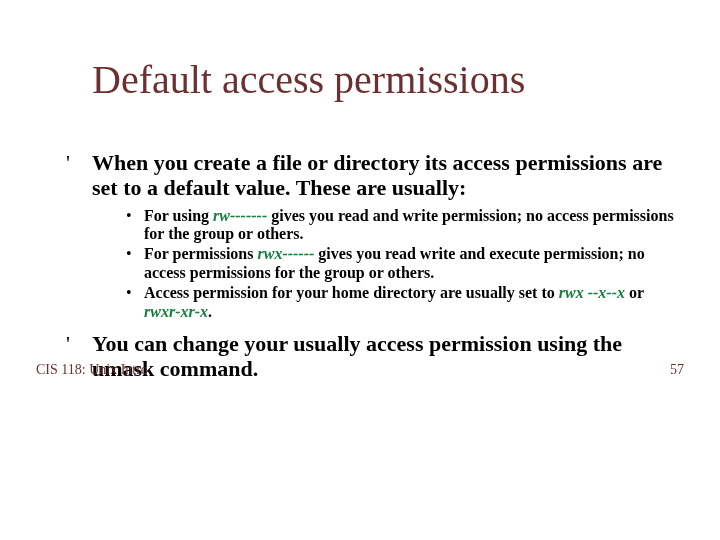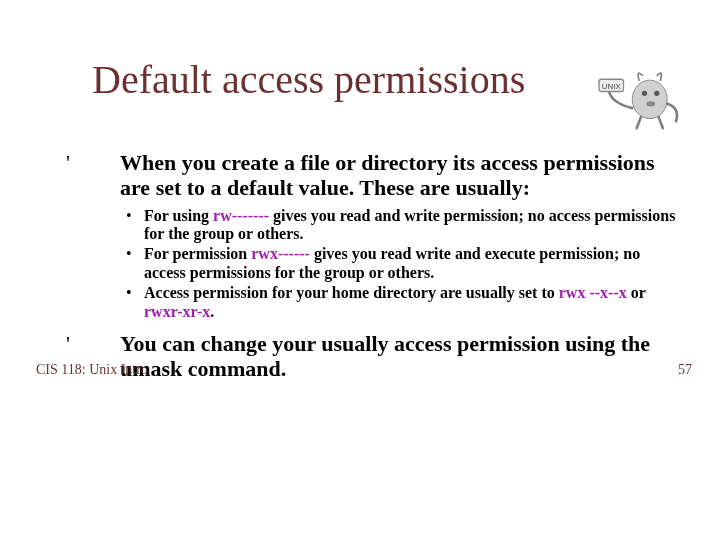--- a/index.html
+++ b/index.html
@@ -49,100 +49,84 @@
     width: 26px;
     flex: 0 0 26px;
     font-size: 22px;
     color: #000;
     line-height: 1.15;
   }
   .bullet1 .txt {
     font-size: 22px;
     font-weight: bold;
     line-height: 1.15;
-    margin-left: 28px;
   }
   .sublist {
     margin: 6px 0 10px 60px;
   }
   .bullet2 {
     display: flex;
     margin-bottom: 2px;
   }
   .bullet2 .mk {
     width: 18px;
     flex: 0 0 18px;
     font-size: 16px;
     line-height: 1.15;
   }
   .bullet2 .txt {
     font-size: 16px;
     font-weight: bold;
     line-height: 1.15;
   }
   .perm {
-    color: #a21caf;
+    color: #15803d;
     font-weight: bold;
+    font-style: italic;
   }
   .footer-left {
     position: absolute;
     bottom: 30px;
     left: 36px;
     font-size: 14px;
     color: #6c3030;
   }
   .footer-right {
     position: absolute;
     bottom: 30px;
-    right: 28px;
+    right: 36px;
     font-size: 14px;
     color: #6c3030;
   }
 </style>
 </head>
 <body>
 
 <div class="slide">
 
   <div class="title">Default access permissions</div>
 
-  <div class="mascot">
-    <svg viewBox="0 0 100 80">
-      <ellipse cx="60" cy="45" rx="20" ry="22" fill="#d0d0d0" stroke="#808080" stroke-width="1"></ellipse>
-      <circle cx="54" cy="38" r="3" fill="#555"></circle>
-      <circle cx="68" cy="38" r="3" fill="#555"></circle>
-      <path d="M 48 24 Q 44 10 52 18" fill="none" stroke="#808080" stroke-width="2"></path>
-      <path d="M 72 24 Q 76 10 68 18" fill="none" stroke="#808080" stroke-width="2"></path>
-      <ellipse cx="61" cy="50" rx="5" ry="3" fill="#888"></ellipse>
-      <path d="M 40 55 Q 20 50 15 40 Q 10 30 20 28" fill="none" stroke="#808080" stroke-width="3" stroke-linecap="round"></path>
-      <rect x="2" y="22" width="28" height="14" rx="3" fill="#eee" stroke="#888" stroke-width="1.5"></rect>
-      <text x="16" y="33" font-size="9" font-family="sans-serif" fill="#444" text-anchor="middle">UNIX</text>
-      <path d="M 50 65 L 45 78" stroke="#808080" stroke-width="3" stroke-linecap="round"></path>
-      <path d="M 70 65 L 75 78" stroke="#808080" stroke-width="3" stroke-linecap="round"></path>
-      <path d="M 80 50 Q 95 55 90 70" fill="none" stroke="#808080" stroke-width="3" stroke-linecap="round"></path>
-    </svg>
-  </div>
 
   <div class="body">
 
     <div class="bullet1">
       <div class="mk">'</div>
       <div class="txt">When you create a file or directory its access permissions are set to a default value. These are usually:</div>
     </div>
 
     <div class="sublist">
 
       <div class="bullet2">
         <div class="mk">•</div>
         <div class="txt"><span>For using </span><span class="perm">rw-------</span><span> gives you read and write permission; no access permissions for the group or others.</span></div>
       </div>
 
       <div class="bullet2">
         <div class="mk">•</div>
-        <div class="txt"><span>For permission </span><span class="perm">rwx------</span><span> gives you read write and execute permission; no access permissions for the group or others.</span></div>
+        <div class="txt"><span>For permissions </span><span class="perm">rwx------</span><span> gives you read write and execute permission; no access permissions for the group or others.</span></div>
       </div>
 
       <div class="bullet2">
         <div class="mk">•</div>
         <div class="txt"><span>Access permission for your home directory are usually set to </span><span class="perm">rwx --x--x</span><span> or </span><span class="perm">rwxr-xr-x</span><span>.</span></div>
       </div>
 
     </div>
 
     <div class="bullet1">

